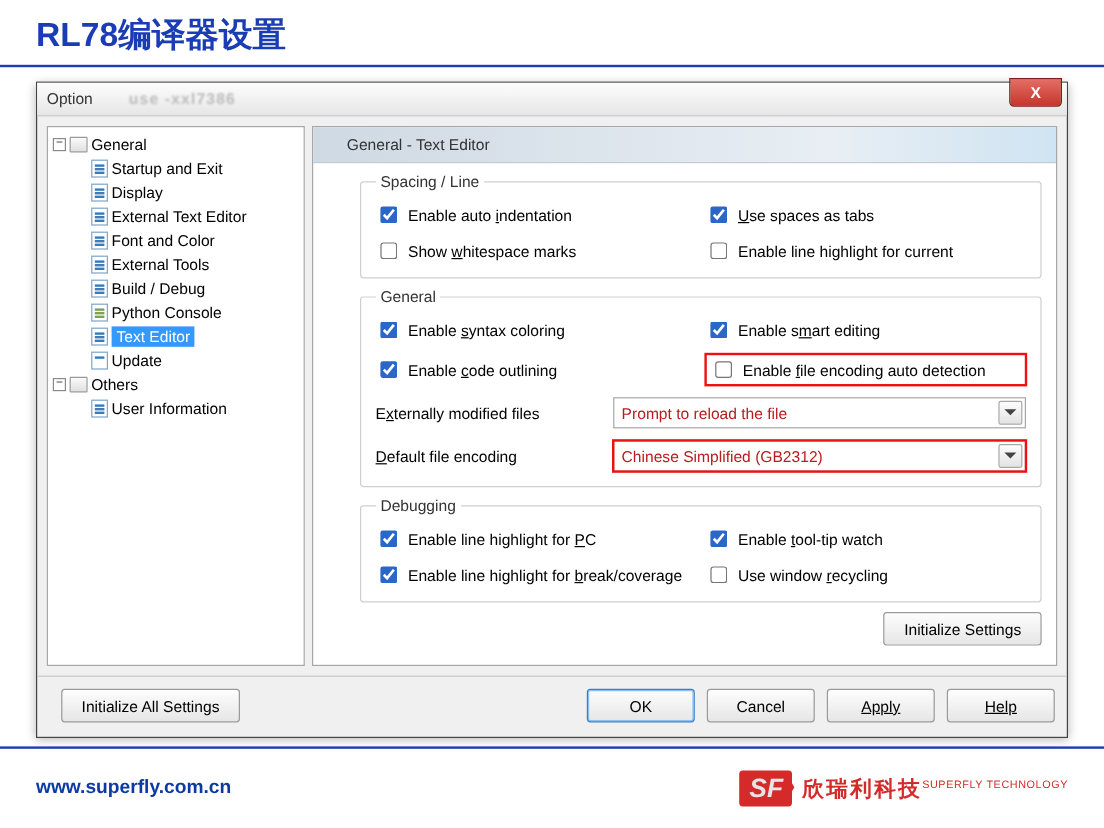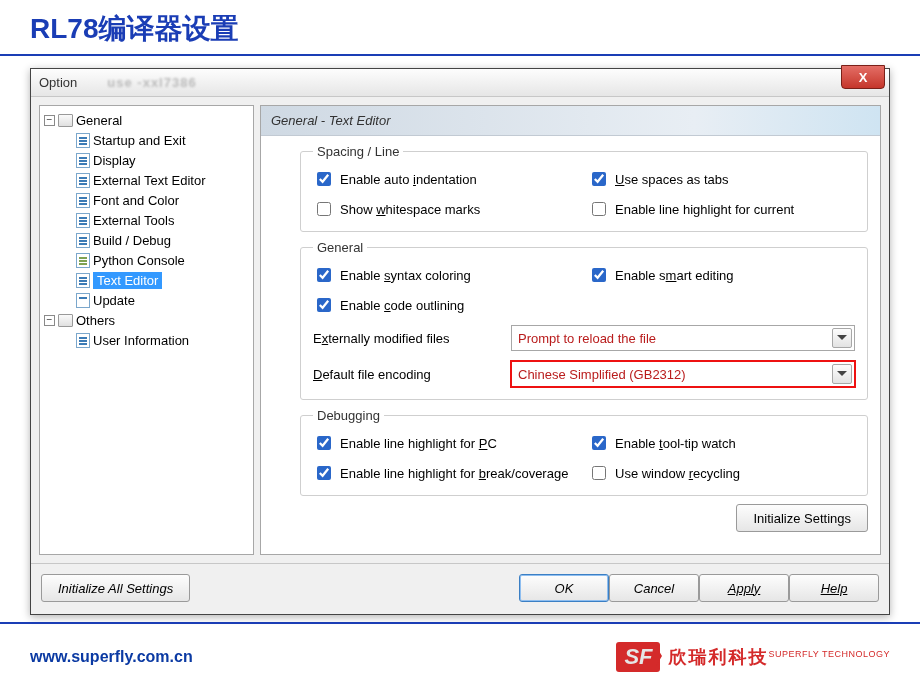--- a/index.html
+++ b/index.html
@@ -124,23 +124,22 @@
     background: #fff;
     display: flex;
     flex-direction: column;
   }
   .detail-header {
     height: 30px;
     background: linear-gradient(to right, #cfd9e3, #e8eef4 70%, #cfe4f2);
     border-bottom: 1px solid #c2cad3;
     display: flex;
     align-items: center;
-    padding-left: 10px;
+    padding-left: 28px;
     color: #333;
-    font-style: italic;
   }
   .detail-body { padding: 8px 12px 10px 12px; flex:1;margin-left:27px; }
   fieldset {
     border: 1px solid #cfcfcf;
     border-radius: 3px;
     margin: 0 0 8px 0;
     padding: 10px 12px 12px 12px;
   }
   legend { color: #333; padding: 0 4px; }
   .row2 {
@@ -196,21 +195,21 @@
     display:inline-flex;align-items:center;justify-content:center;
     min-width: 80px;
   }
   .dialog-footer {
     border-top: 1px solid #c7c7c7;
     padding: 10px 10px 12px 10px;
     display: flex;
     align-items: center;
   }
   .dialog-footer .spacer { flex:1; }
-  .dialog-footer .btn { margin-left: 0; min-width: 90px; font-style: italic; }
+  .dialog-footer .btn { margin-left: 10px; min-width: 90px; }
   .btn.default { border-color:#3b7fc4; box-shadow: 0 0 0 1px #8ebef0 inset; }
   .slide-footer {
     position: absolute;
     left: 0; right: 0; bottom: 0;
     height: 68px;
     border-top: 2px solid #1a3db5;
     display: flex;
     align-items: center;
     padding: 0 30px;
     justify-content: space-between;
@@ -380,20 +379,24 @@
               <input type="checkbox" checked="" style="">
               <span><span>Enable </span><span class="u">s</span><span>yntax coloring</span></span>
             </label>
             <label class="chk">
               <input type="checkbox" checked="" style="">
               <span><span>Enable s</span><span class="u">m</span><span>art editing</span></span>
             </label>
             <label class="chk">
               <input type="checkbox" checked="" style="">
               <span><span>Enable </span><span class="u">c</span><span>ode outlining</span></span>
+            </label>
+            <label class="chk highlight-red" style="padding:3px 4px;">
+              <input type="checkbox" style="">
+              <span><span>Enable </span><span class="u">f</span><span>ile encoding auto detection</span></span>
             </label>
           </div>
           <div class="form-row">
             <span><span>E</span><span class="u">x</span><span>ternally modified files</span></span>
             <div class="combo">
               <span>Prompt to reload the file</span>
               <span class="arrow"></span>
             </div>
           </div>
           <div class="form-row">

